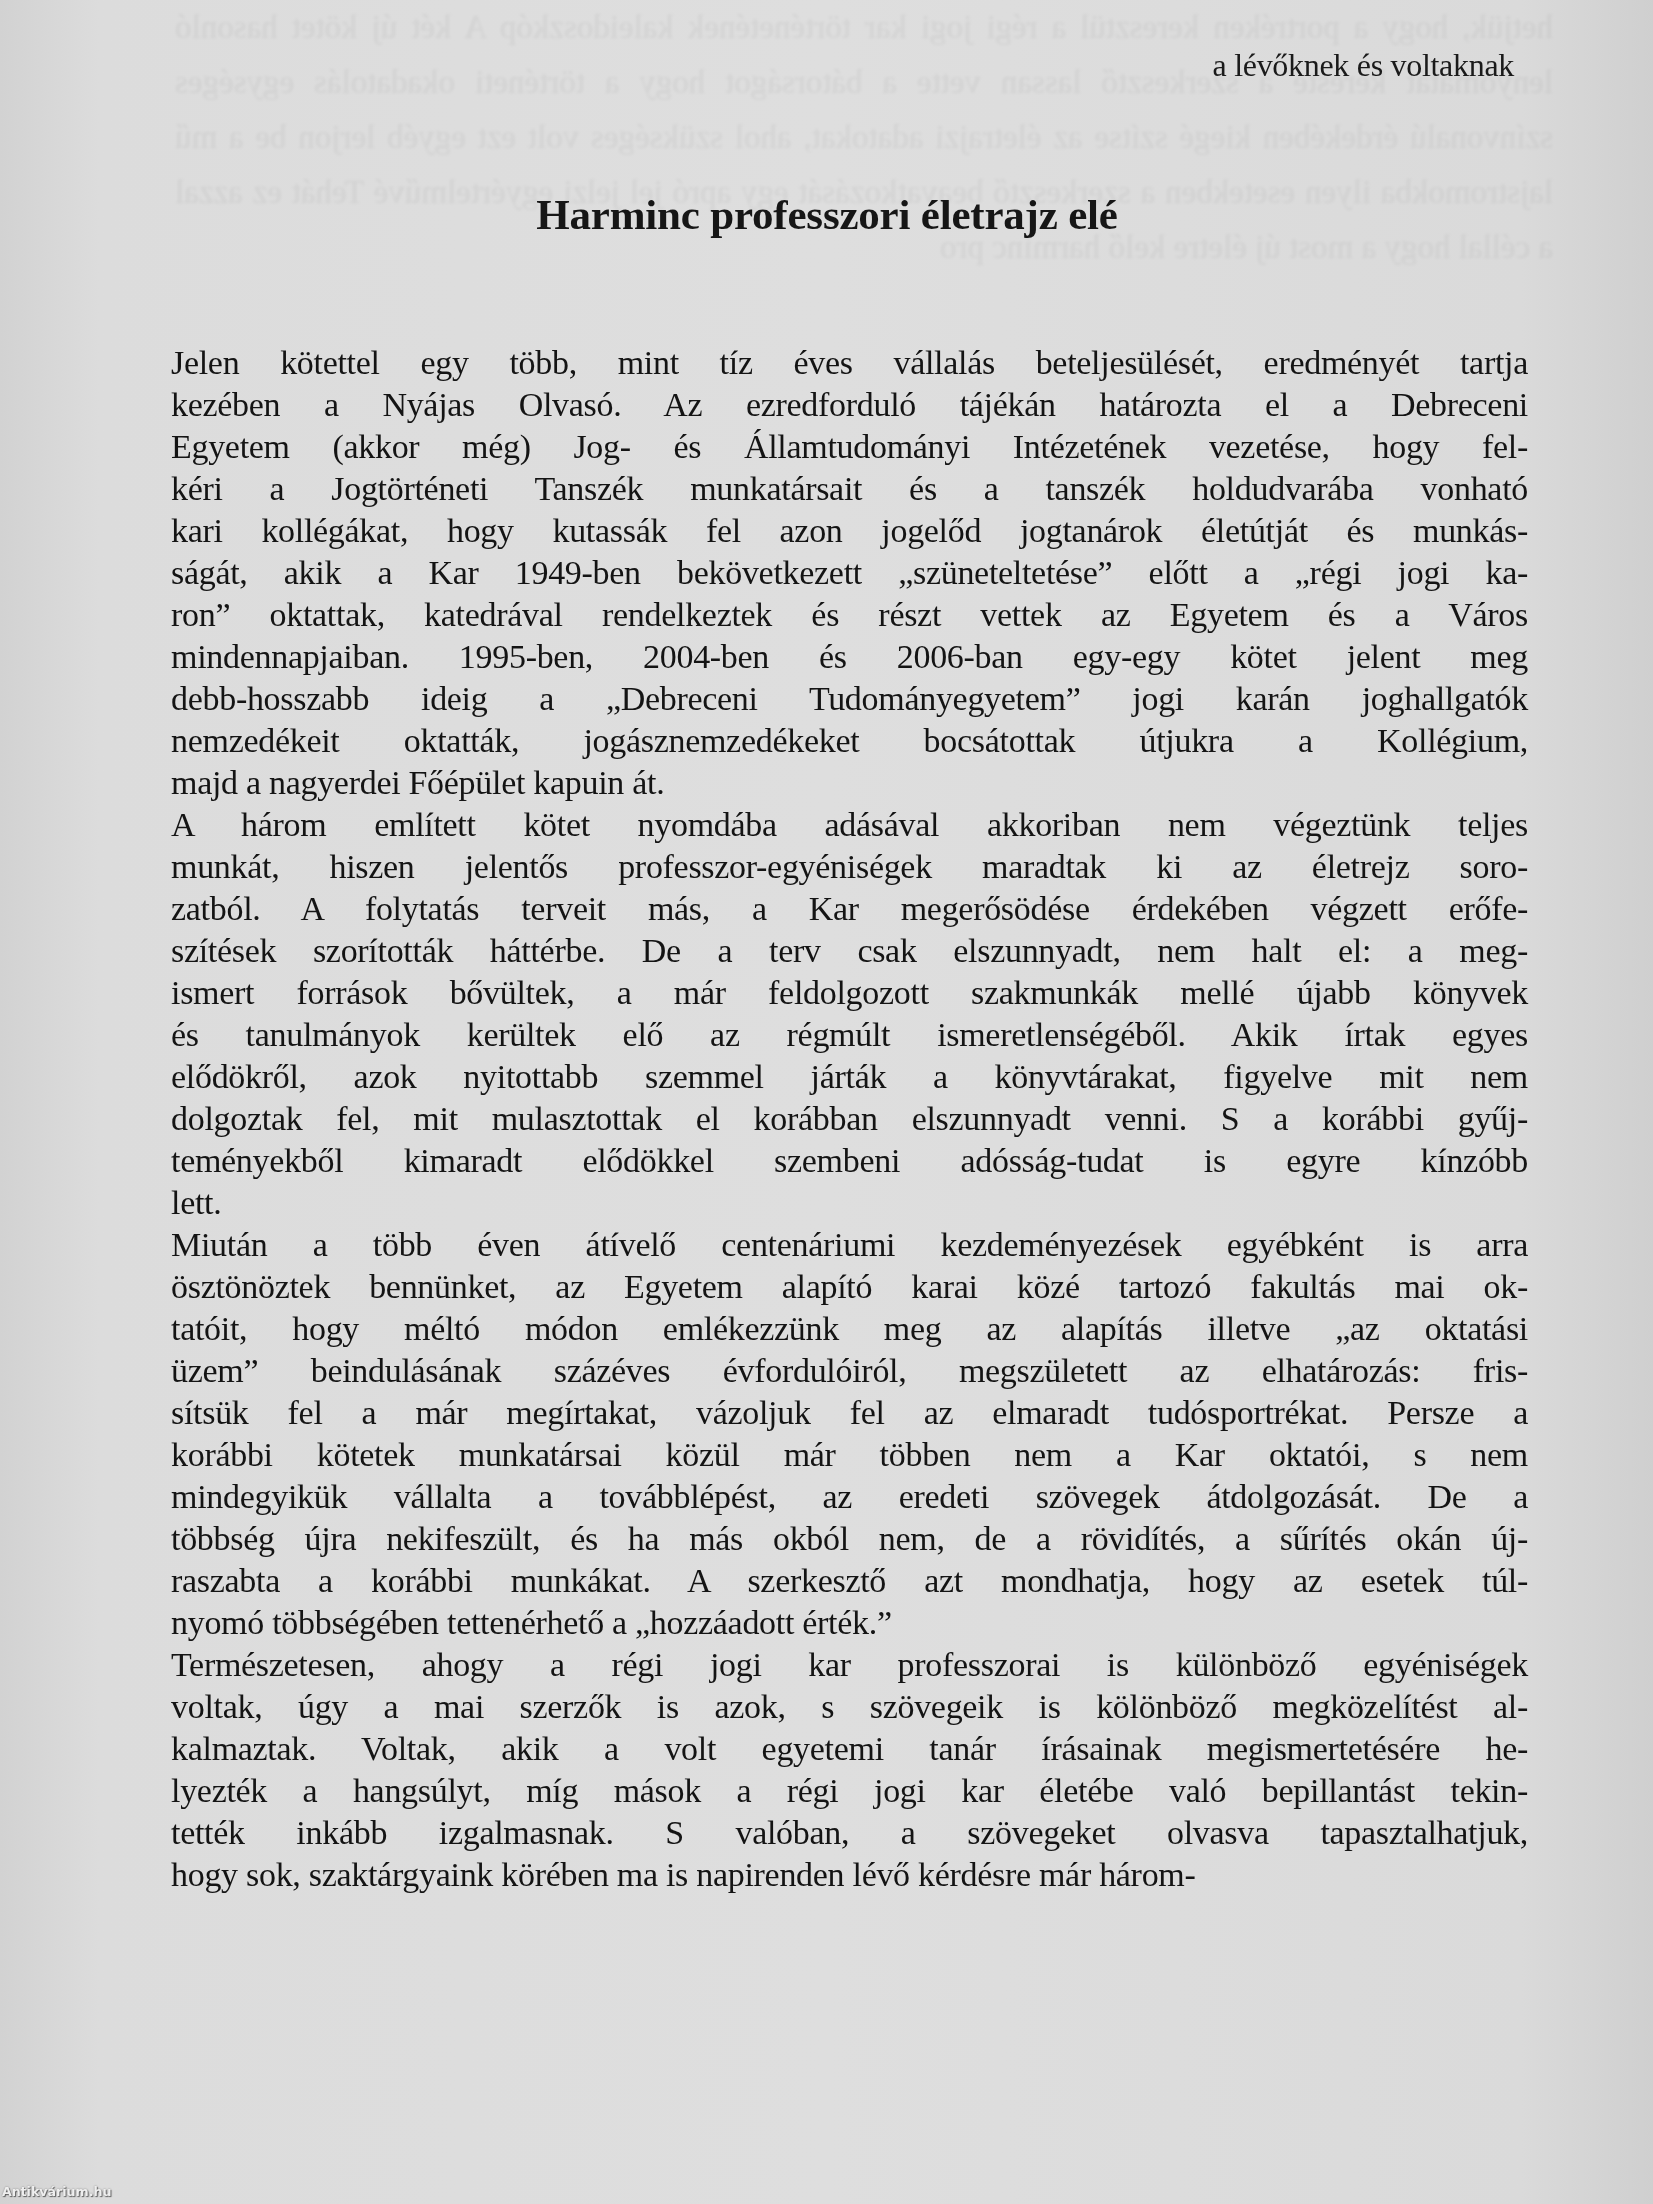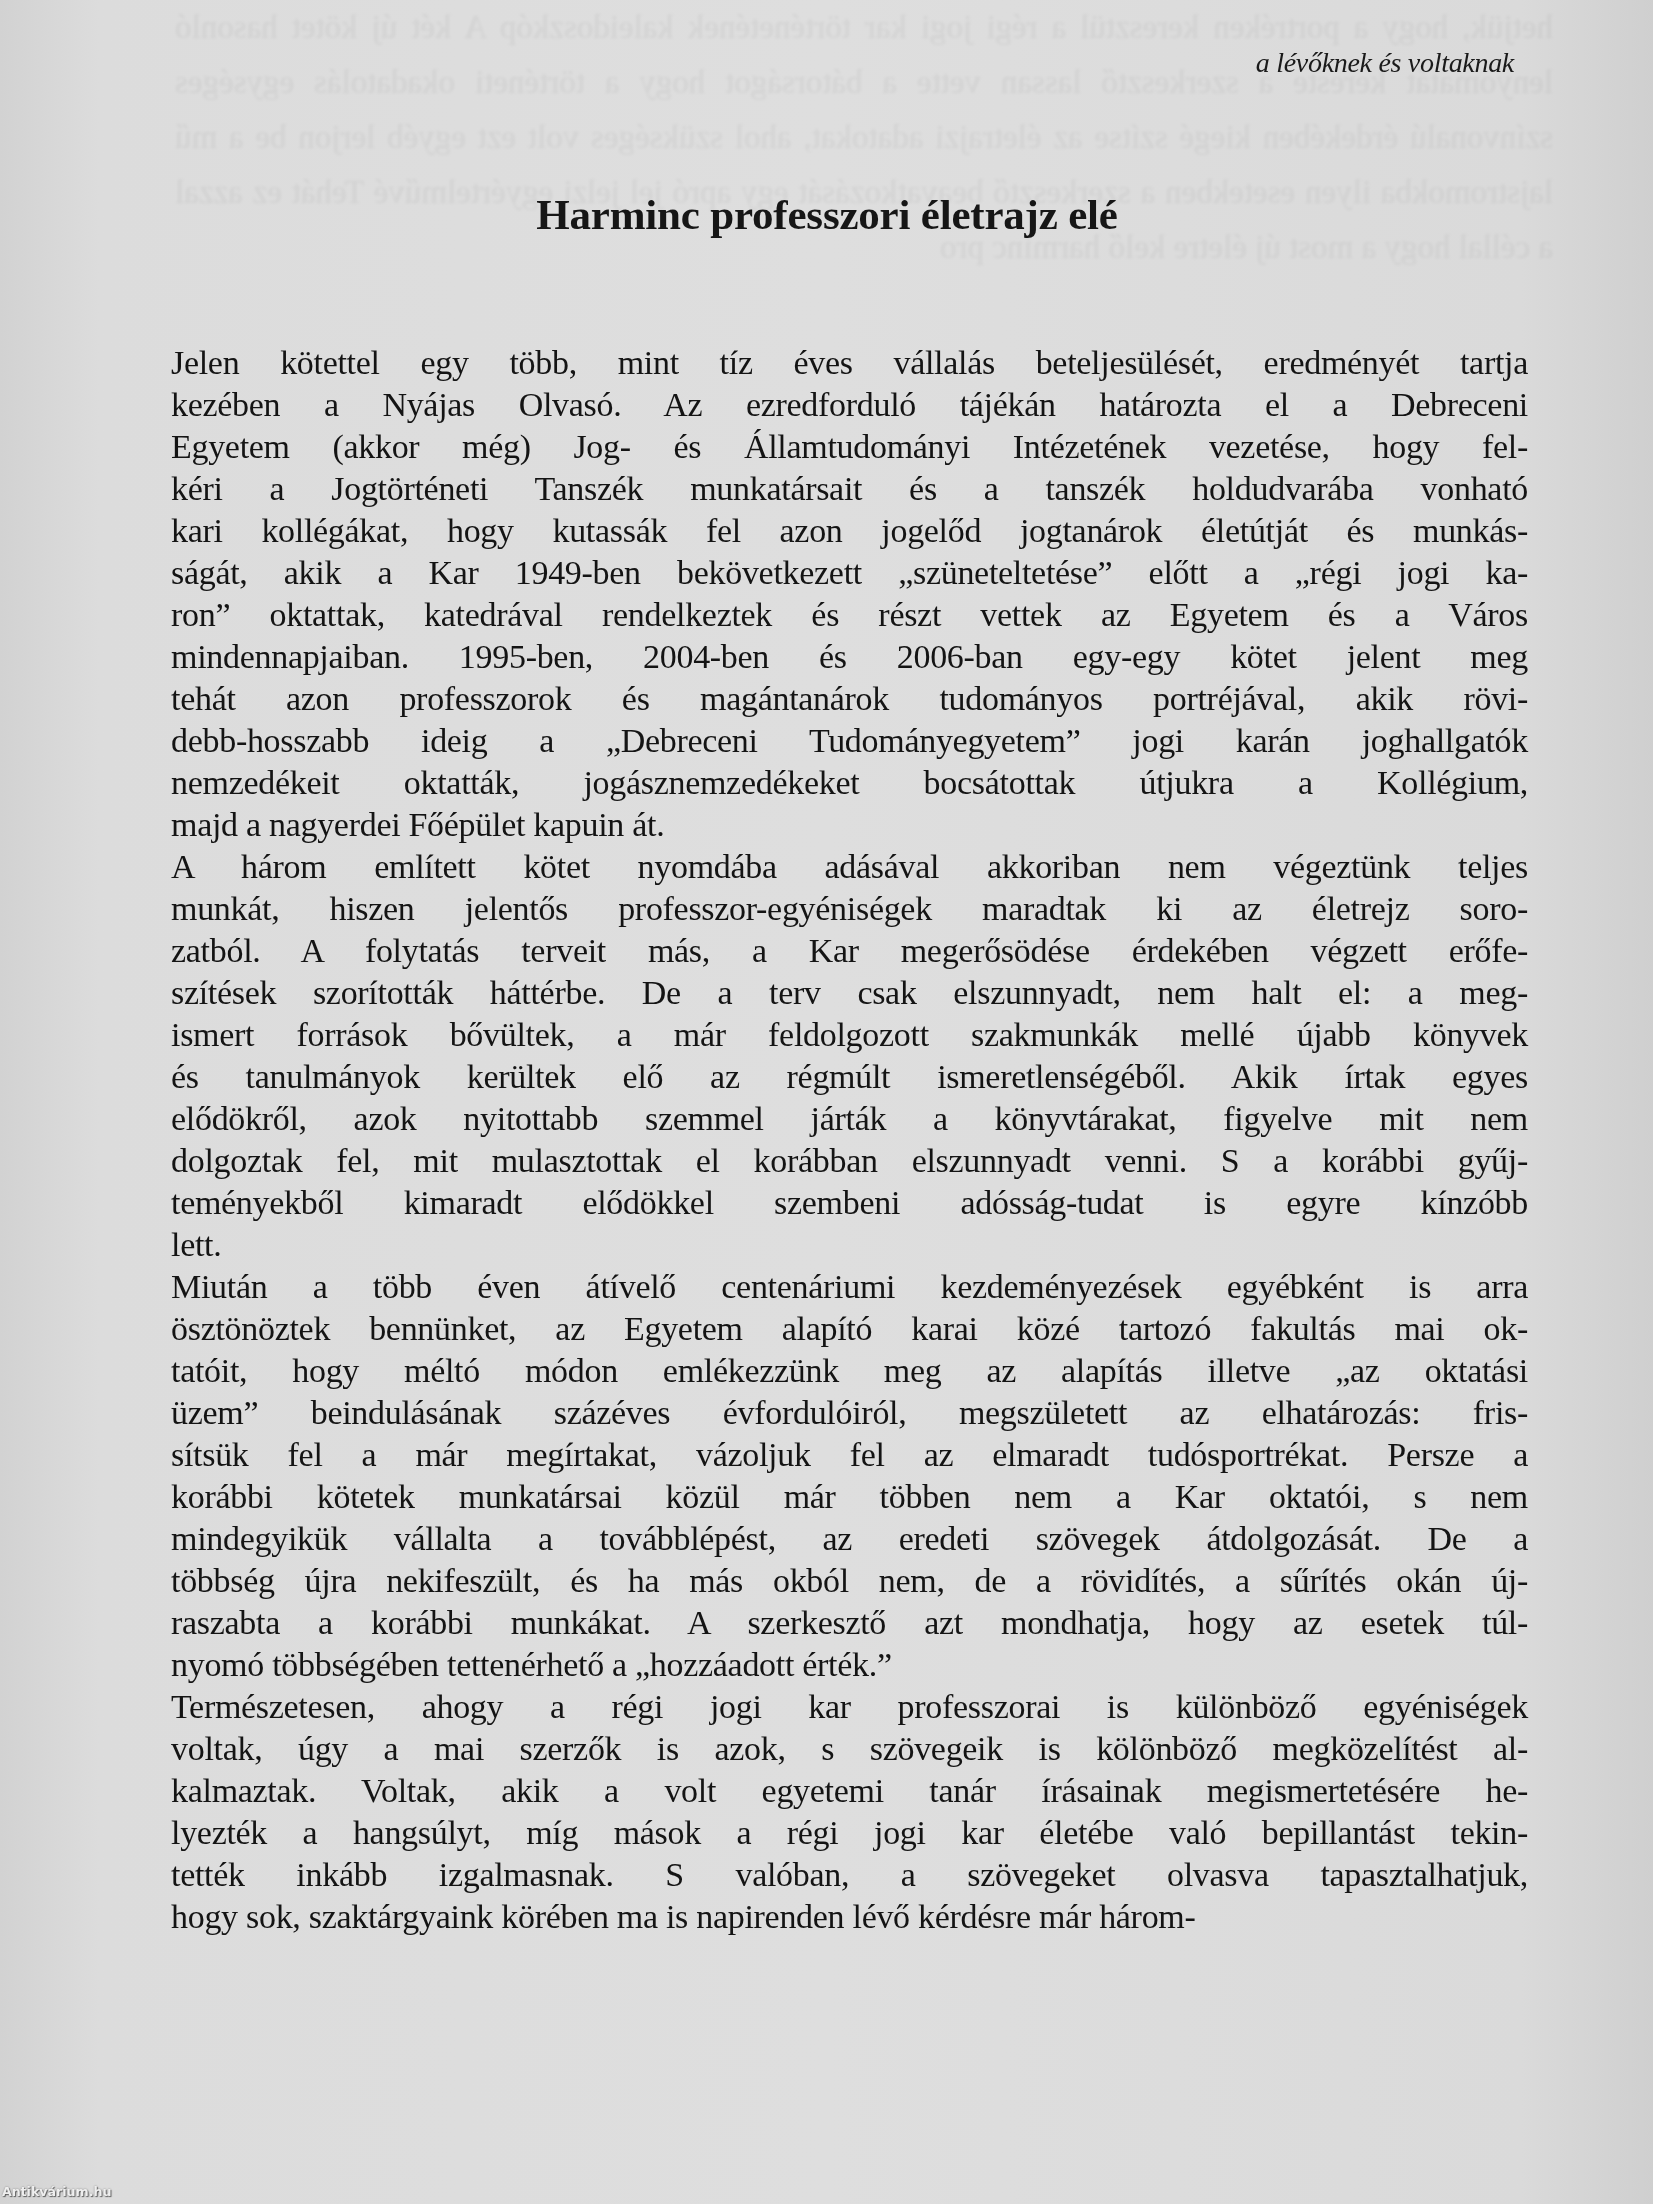--- a/index.html
+++ b/index.html
@@ -27,22 +27,21 @@
       line-height: 55px;
       transform: scaleX(-1);
       text-align: justify;
       overflow: hidden;
       filter: blur(1.5px);
     }
     .running-head {
       position: absolute;
       top: 47px;
       right: 140px;
-      font-style: italic;
-      font-size: 28px;
+      font-size: 32px;
       letter-spacing: -0.3px;
       color: #1a1a1a;
     }
     .chapter-title {
       position: absolute;
       top: 190px;
       left: 0; width: 1654px;
       text-align: center;
       font-weight: bold;
       font-size: 43px;
@@ -99,21 +98,20 @@
   <div class="body-text" id="body-text">
       <div>
         <span class="line" style="white-space: normal;">Jelen kötettel egy több, mint tíz éves vállalás beteljesülését, eredményét tartja</span>
         <span class="line" style="white-space: normal;">kezében a Nyájas Olvasó. Az ezredforduló tájékán határozta el a Debreceni</span>
         <span class="line" style="white-space: normal;">Egyetem (akkor még) Jog- és Államtudományi Intézetének vezetése, hogy fel-</span>
         <span class="line" style="white-space: normal;">kéri a Jogtörténeti Tanszék munkatársait és a tanszék holdudvarába vonható</span>
         <span class="line" style="white-space: normal;">kari kollégákat, hogy kutassák fel azon jogelőd jogtanárok életútját és munkás-</span>
         <span class="line" style="white-space: normal;">ságát, akik a Kar 1949-ben bekövetkezett „szüneteltetése” előtt a „régi jogi ka-</span>
         <span class="line" style="white-space: normal;">ron” oktattak, katedrával rendelkeztek és részt vettek az Egyetem és a Város</span>
         <span class="line" style="white-space: normal;">mindennapjaiban. 1995-ben, 2004-ben és 2006-ban egy-egy kötet jelent meg</span>
-        <span class="line" style="white-space: normal;">tehát azon professzorok és magántanárok tudományos portréjával, akik rövi-</span>
         <span class="line" style="white-space: normal;">debb-hosszabb ideig a „Debreceni Tudományegyetem” jogi karán joghallgatók</span>
         <span class="line" style="white-space: normal;">nemzedékeit oktatták, jogásznemzedékeket bocsátottak útjukra a Kollégium,</span>
         <span class="line last" style="white-space: normal;">majd a nagyerdei Főépület kapuin át.</span>
       </div>
       <div>
         <span class="line" style="white-space: normal;">A három említett kötet nyomdába adásával akkoriban nem végeztünk teljes</span>
         <span class="line" style="white-space: normal;">munkát, hiszen jelentős professzor-egyéniségek maradtak ki az életrejz soro-</span>
         <span class="line" style="white-space: normal;">zatból. A folytatás terveit más, a Kar megerősödése érdekében végzett erőfe-</span>
         <span class="line" style="white-space: normal;">szítések szorították háttérbe. De a terv csak elszunnyadt, nem halt el: a meg-</span>
         <span class="line" style="white-space: normal;">ismert források bővültek, a már feldolgozott szakmunkák mellé újabb könyvek</span>

